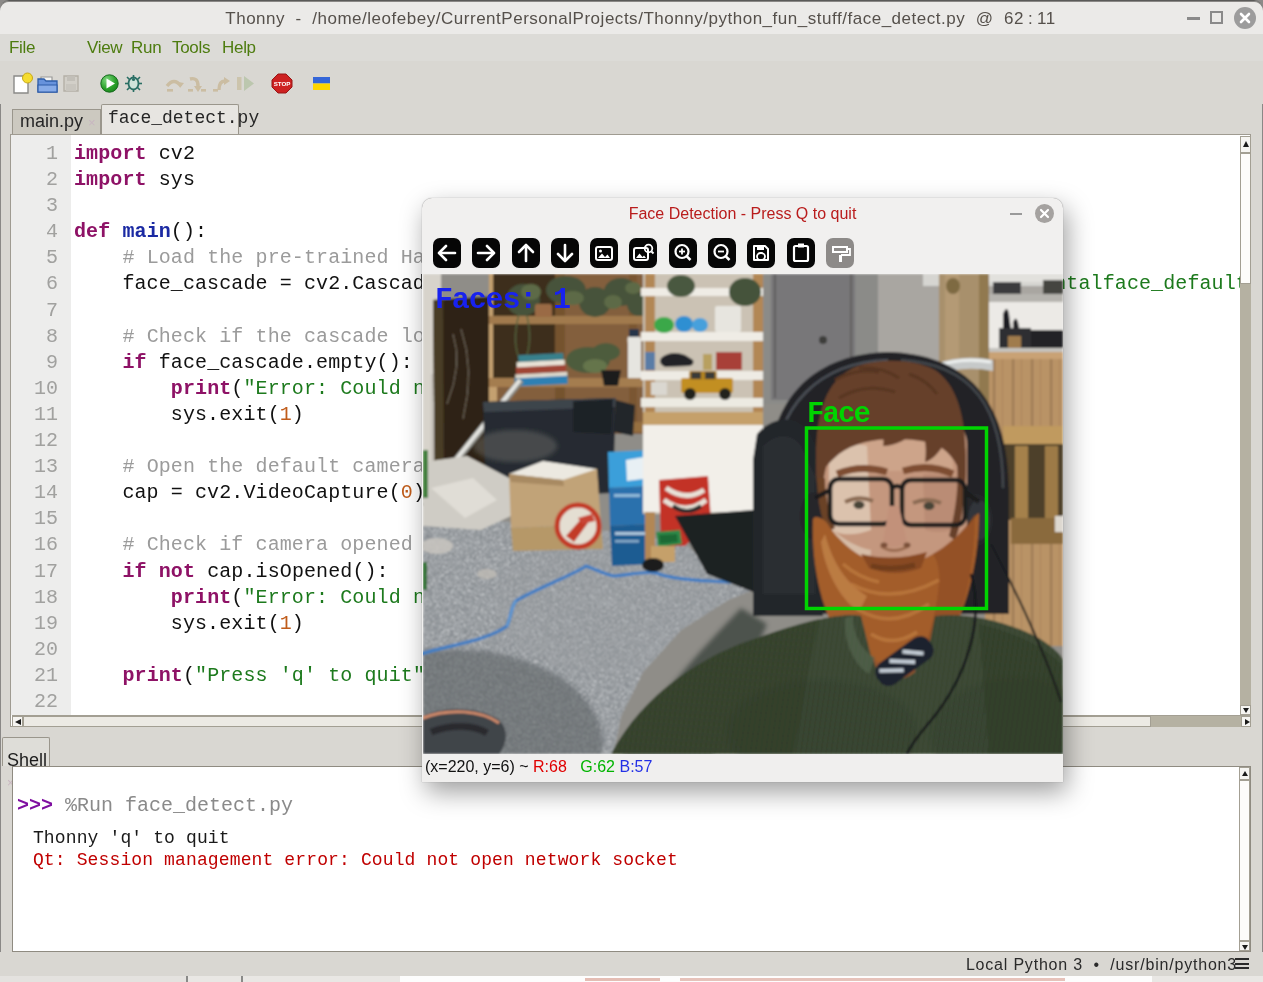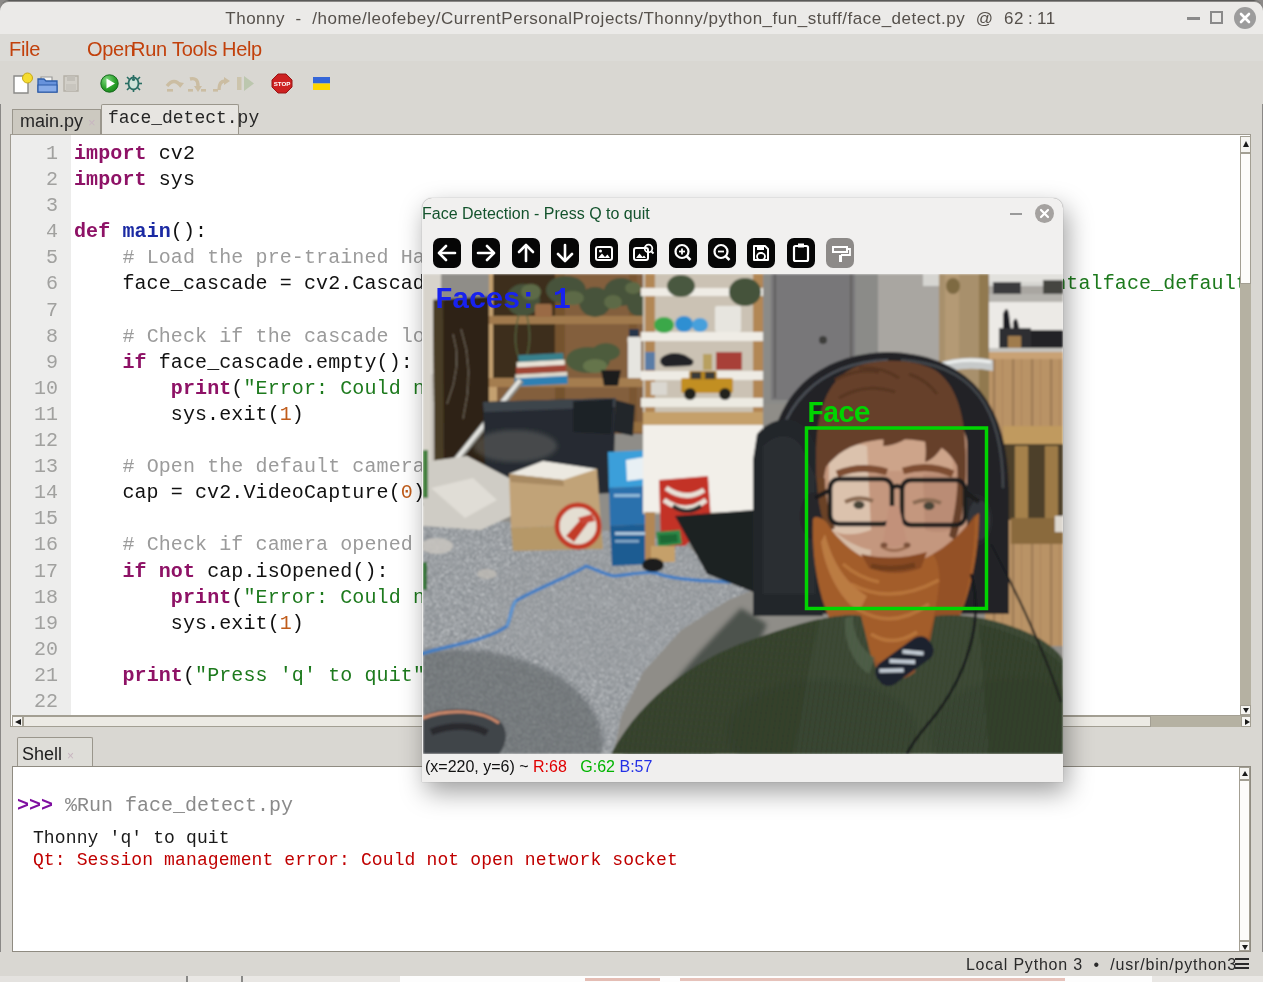--- a/index.html
+++ b/index.html
@@ -7,21 +7,21 @@
 body { font-family:"Liberation Sans", sans-serif; position:relative; }
 .abs { position:absolute; }
 #win {
   position:absolute; left:0; top:0; width:1263px; height:976px;
   background:#d9d7d2; border-radius:9px 9px 0 0;
   border-top:1px solid #5a5a58; box-shadow:0 0 0 1px #8a8886 inset;
 }
 #titlebar { position:absolute; left:0; top:1px; width:1263px; height:32px; background:#ebeae8; border-radius:9px 9px 0 0; }
 #titletext { position:absolute; top:7px; left:9px; width:1263px; text-align:center; font-size:17px; color:#55504b; letter-spacing:0.52px; }
 #menubar { position:absolute; left:0; top:33px; width:1263px; height:27px; background:#dcdbd7; }
-.menuitem { position:absolute; top:4px; font-size:20px; color:#c2410c; letter-spacing:-0.3px;}
+.menuitem { position:absolute; top:4px; font-size:17px; color:#4d7c0f; letter-spacing:-0.3px;}
 #toolbar { position:absolute; left:0; top:60px; width:1263px; height:43px; background:#d9d7d2; }
 
 #tabrow { position:absolute; left:0; top:103px; width:1263px; height:30px; }
 #tab1 { position:absolute; left:12px; top:5px; width:89px; height:25px; background:#ccc9c0; border:1px solid #9a968c; border-bottom:none; font-size:18px; color:#262626; padding:1px 0 0 7px; }
 #tab2 { position:absolute; left:101px; top:0px; width:138px; height:30px; background:#e7e5e1; border:1px solid #9a968c; border-bottom:none; border-radius:2px 2px 0 0; font-size:18px; color:#262626; padding:3px 0 0 6px;font-family:Liberation Mono, monospace; }
 .tabx { color:#c8b6c0; font-size:13px; }
 
 #editor { position:absolute; left:10px; top:133px; width:1241px; height:593px; background:#ffffff; border:1px solid #9f9b91; border-top:1px solid #9f9b91; }
 #gutter { position:absolute; left:0px; top:0px; width:60px; height:580px; background:#ededec; }
 #gutternums { position:absolute; left:0; top:6px; width:47px; text-align:right; font-family:"Liberation Mono", monospace; font-size:20px; line-height:26.1px; color:#a1a19f; white-space:pre; }
@@ -32,48 +32,48 @@
 .st { color:#1d7a1d; }
 .nm { color:#c05c1a; }
 
 #vsb1 { position:absolute; left:1229px; top:1px; width:11px; height:579px; }
 #hsb1 { position:absolute; left:1px; top:580px; width:1239px; height:11px; border-top:1px solid #a39f93; }
 .sbx { position:absolute; background:#f6f5f2; border:1px solid #a39f93; }
 .sbthumb { position:absolute; background:#fdfcfb; border:1px solid #a39f93; }
 .sbtrack { position:absolute; background:#b5b1a2; }
 .tri { position:absolute; width:0; height:0; }
 
-#shelltab { position:absolute; left:17px; top:736px; width:76px; height:29px; background:#deddd8; border:1px solid #9a968c; border-bottom:none; border-radius:2px 2px 0 0; font-size:18px; color:#1c1c1c; padding:6px 0 0 4px; }
+#shelltab { position:absolute; left:2px; top:736px; width:48px; height:29px; background:#deddd8; border:1px solid #9a968c; border-bottom:none; border-radius:2px 2px 0 0; font-size:18px; color:#1c1c1c; padding:12px 0 0 4px; }
 #shell { position:absolute; left:12px; top:765px; width:1239px; height:186px; background:#ffffff; border:1px solid #8f8b81; font-family:"Liberation Mono", monospace; white-space:pre; }
 #statusbar { position:absolute; left:0; top:951px; width:1263px; height:25px; background:#d9d7d2; }
 #statustext { position:absolute; right:26px; top:4px; font-size:16px; color:#2a2a2a; letter-spacing:0.8px; }
 #bottomsliver { position:absolute; left:0; top:976px; width:1263px; height:6px; background:#e9e7e4; }
 
 #cvwin { position:absolute; left:422px; top:198px; width:641px; height:584px; background:#f1f0ef; border-radius:10px 10px 0 0; box-shadow:0 0 1px #777, 4px 10px 26px rgba(0,0,0,0.38); }
-#cvtitle { position:absolute; top:7px; left:0; width:100%; font-size:16px; color:#14532d; }
+#cvtitle { position:absolute; top:7px; left:0; width:100%; text-align:center; font-size:16px; color:#b91c1c; }
 #cvtoolbar { position:absolute; left:11px; top:40px; height:30px; display:flex; gap:11.3px; }
 .cvbtn { width:28px; height:30px; background:#060606; border-radius:7px; display:flex; align-items:center; justify-content:center; flex:0 0 auto; }
 #cvimg { position:absolute; left:0.5px; top:76px; width:640px; height:480px; }
 #cvstatus { position:absolute; left:0; top:556px; width:641px; height:28px; background:#f0efee; font-size:16px; color:#111; padding:4px 0 0 3px; }
 </style>
 </head>
 <body>
 <div id="win">
   <div id="titlebar">
     <div id="titletext">Thonny&nbsp; - &nbsp;/home/leofebey/CurrentPersonalProjects/Thonny/python_fun_stuff/face_detect.py&nbsp; @&nbsp; 62 : 11</div>
     <div class="abs" style="left:1187px;top:15px;width:13px;height:2.5px;background:#8a8a8a;"></div>
     <div class="abs" style="left:1210px;top:9px;width:13px;height:13px;border:2px solid #8a8a8a;"></div>
     <div class="abs" style="left:1234px;top:5px;width:22px;height:22px;border-radius:50%;background:#9c9c9c;"><svg width="22" height="22">
           <path d="M7 7 L15 15 M15 7 L7 15" stroke="#fff" stroke-width="2.6" stroke-linecap="round"></path>
         </svg></div>
   </div>
   <div id="menubar">
     <span class="menuitem" style="left:9px;">File</span>
     <span class="menuitem" style="left:46px;margin-top:30px;">Edit</span>
-    <span class="menuitem" style="left:87px;">Open</span>
+    <span class="menuitem" style="left:87px;">View</span>
     <span class="menuitem" style="left:131px;">Run</span>
     <span class="menuitem" style="left:172px;">Tools</span>
     <span class="menuitem" style="left:222px;">Help</span>
   </div>
   <div id="toolbar">
   <svg width="360" height="43" style="position:absolute;left:0;top:0;">
 
     <path d="M14 15 h10 l4 4 v13 h-14 z" fill="#ffffff" stroke="#8a8a88" stroke-width="1.4"></path>
     <circle cx="27.5" cy="17" r="5" fill="#f5dc30" stroke="#c8a818" stroke-width="1"></circle>
 

